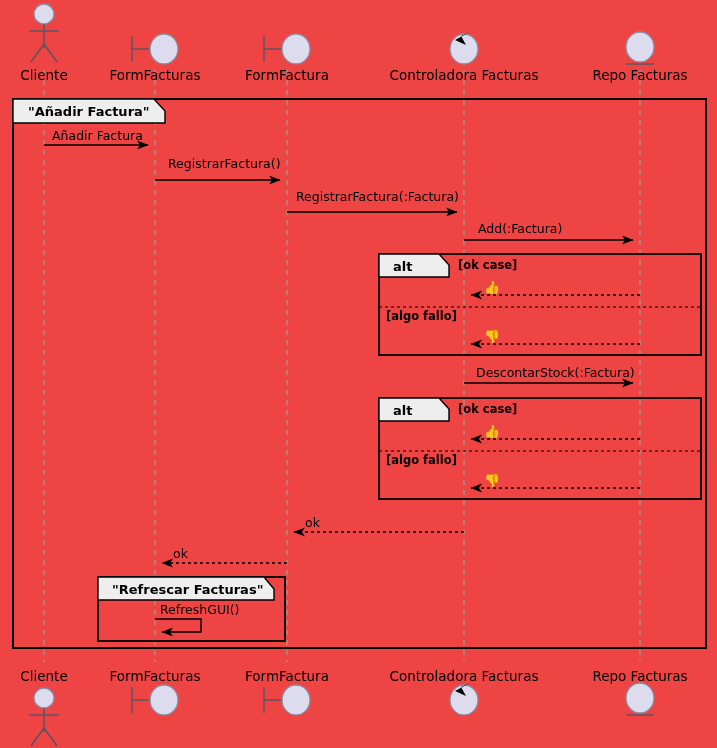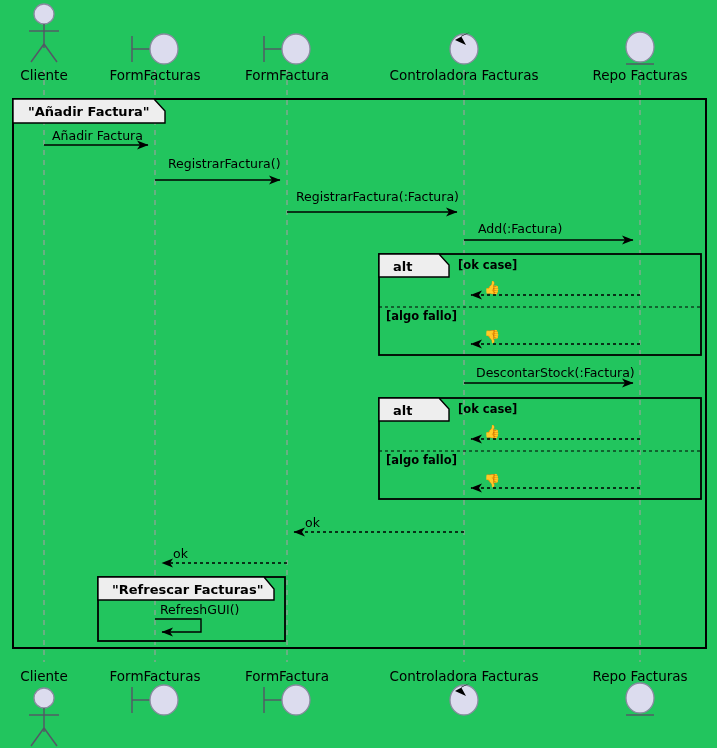--- a/index.html
+++ b/index.html
@@ -10,21 +10,21 @@
   body {
     font-family: "DejaVu Sans", "Liberation Sans", sans-serif;
     width: 717px;
     height: 748px;
     overflow: hidden;
   }
   #diagram-root {
     position: relative;
     width: 717px;
     height: 748px;
-    background: #22c55e;
+    background: #ef4444;
   }
   svg#sequence-canvas {
     position: absolute;
     top: 0;
     left: 0;
     width: 717px;
     height: 748px;
     display: block;
   }
   .lbl {

